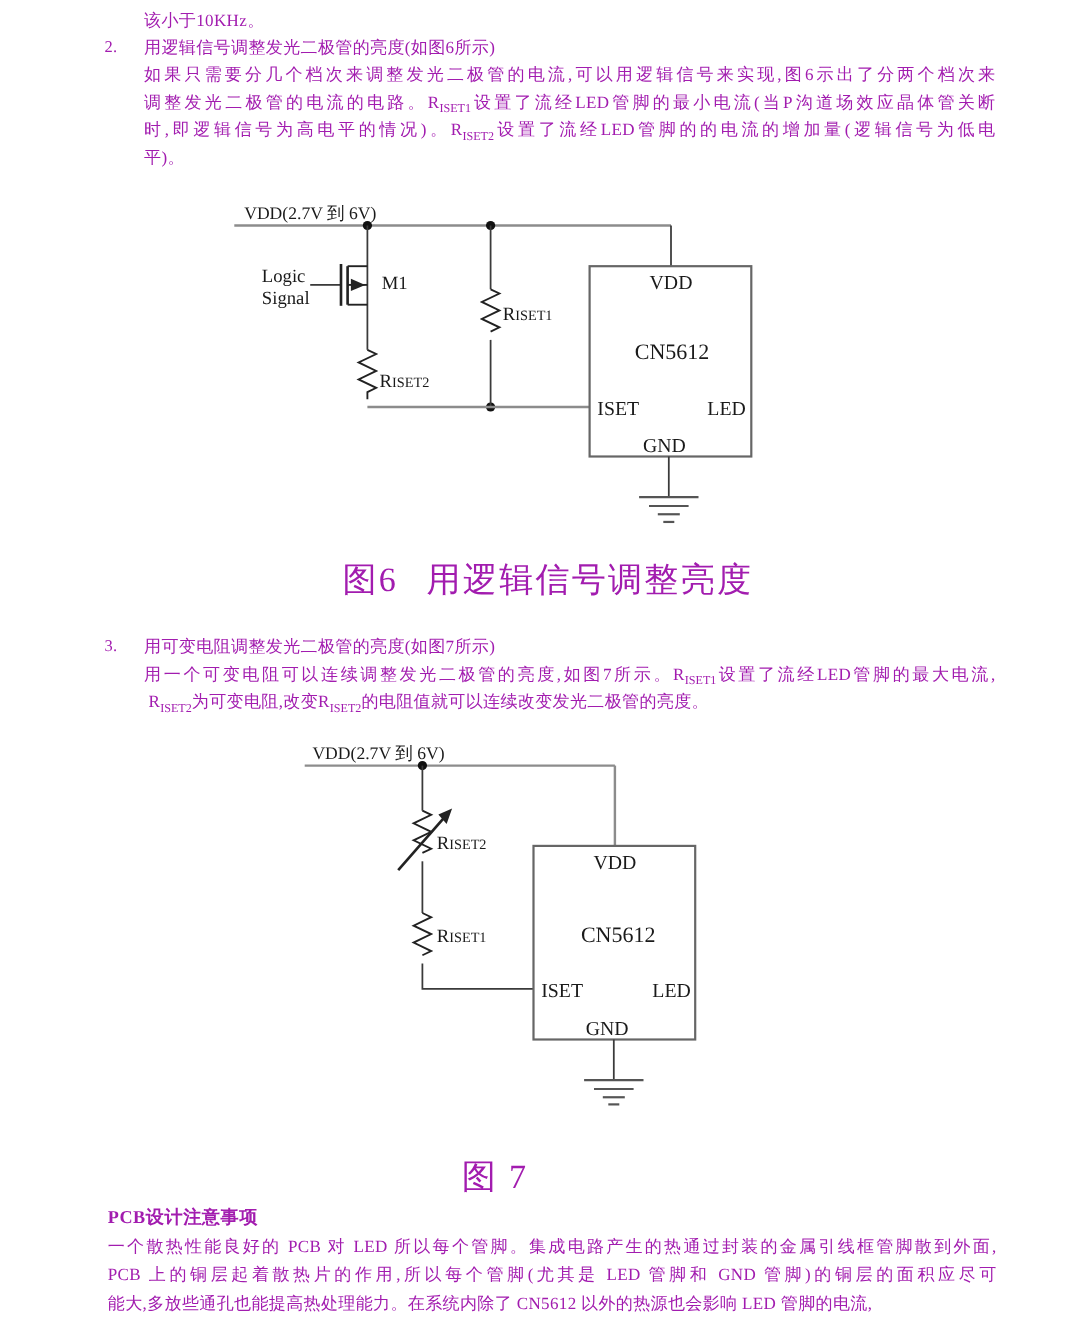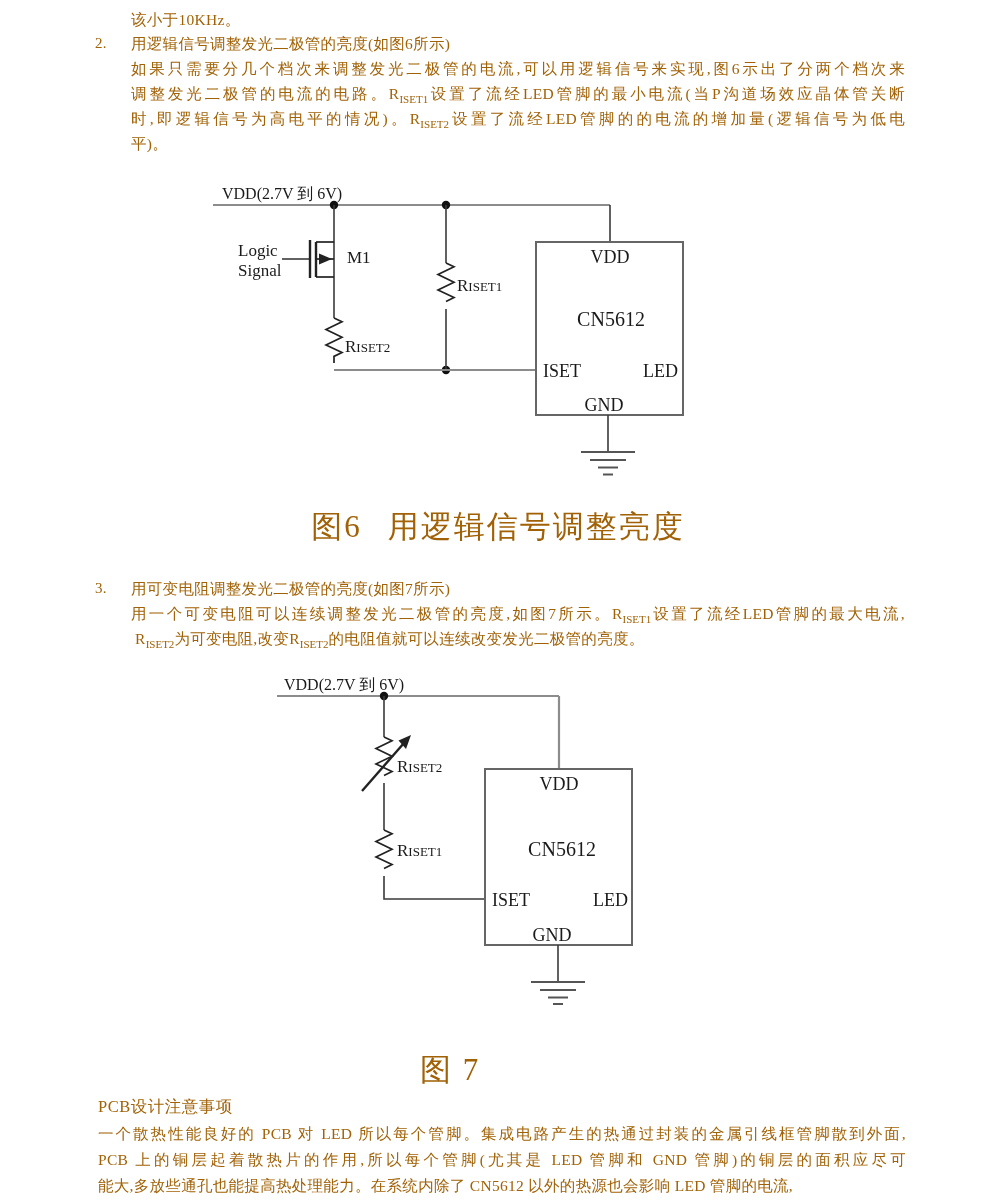--- a/index.html
+++ b/index.html
@@ -1,29 +1,29 @@
 <!DOCTYPE html>
 <html><head>
 <meta charset="utf-8">
 <style>
   * { margin:0; padding:0; box-sizing:border-box; }
   html,body { background:#ffffff; }
   .page {
     position:relative; width:991px; height:1202px; background:#ffffff;
-    font-family:"Liberation Serif","DejaVu Serif",serif; color:#a16207;
+    font-family:"Liberation Serif","DejaVu Serif",serif; color:#a21caf;
     overflow:hidden;
   }
   .abs { position:absolute; white-space:nowrap; }
   .bodyline { font-size:15.5px; line-height:25px; letter-spacing:0.3px; }
   .jline { width:774px; white-space:normal; text-align:justify; text-align-last:justify; }
   .jwide { width:808px; white-space:normal; text-align:justify; text-align-last:justify; }
   .num { font-size:15px; }
   .sub { font-size:11px; vertical-align:-4px; letter-spacing:0; }
   .caption { display:flex; justify-content:center; gap:26px; font-size:31px; letter-spacing:2px; }
-  .pcb-heading { font-size:16.5px; font-weight:normal; letter-spacing:0.5px; }
+  .pcb-heading { font-size:16.5px; font-weight:bold; letter-spacing:0.5px; }
   svg { position:absolute; overflow:visible; }
   svg text { fill:#1a1a1a; font-family:"Liberation Serif","DejaVu Serif",serif; }
   .dlabel { font-size:16px; }
   .complabel { font-size:17px; }
   .pinlabel { font-size:18px; }
   .chipname { font-size:20px; }
   .rlabel { font-size:17px; }
   .rsub { font-size:13px; }
   .rail { stroke:#8c8c8c; stroke-width:2.2; fill:none; }
   .wire { stroke:#3a3a3a; stroke-width:1.6; fill:none; }

